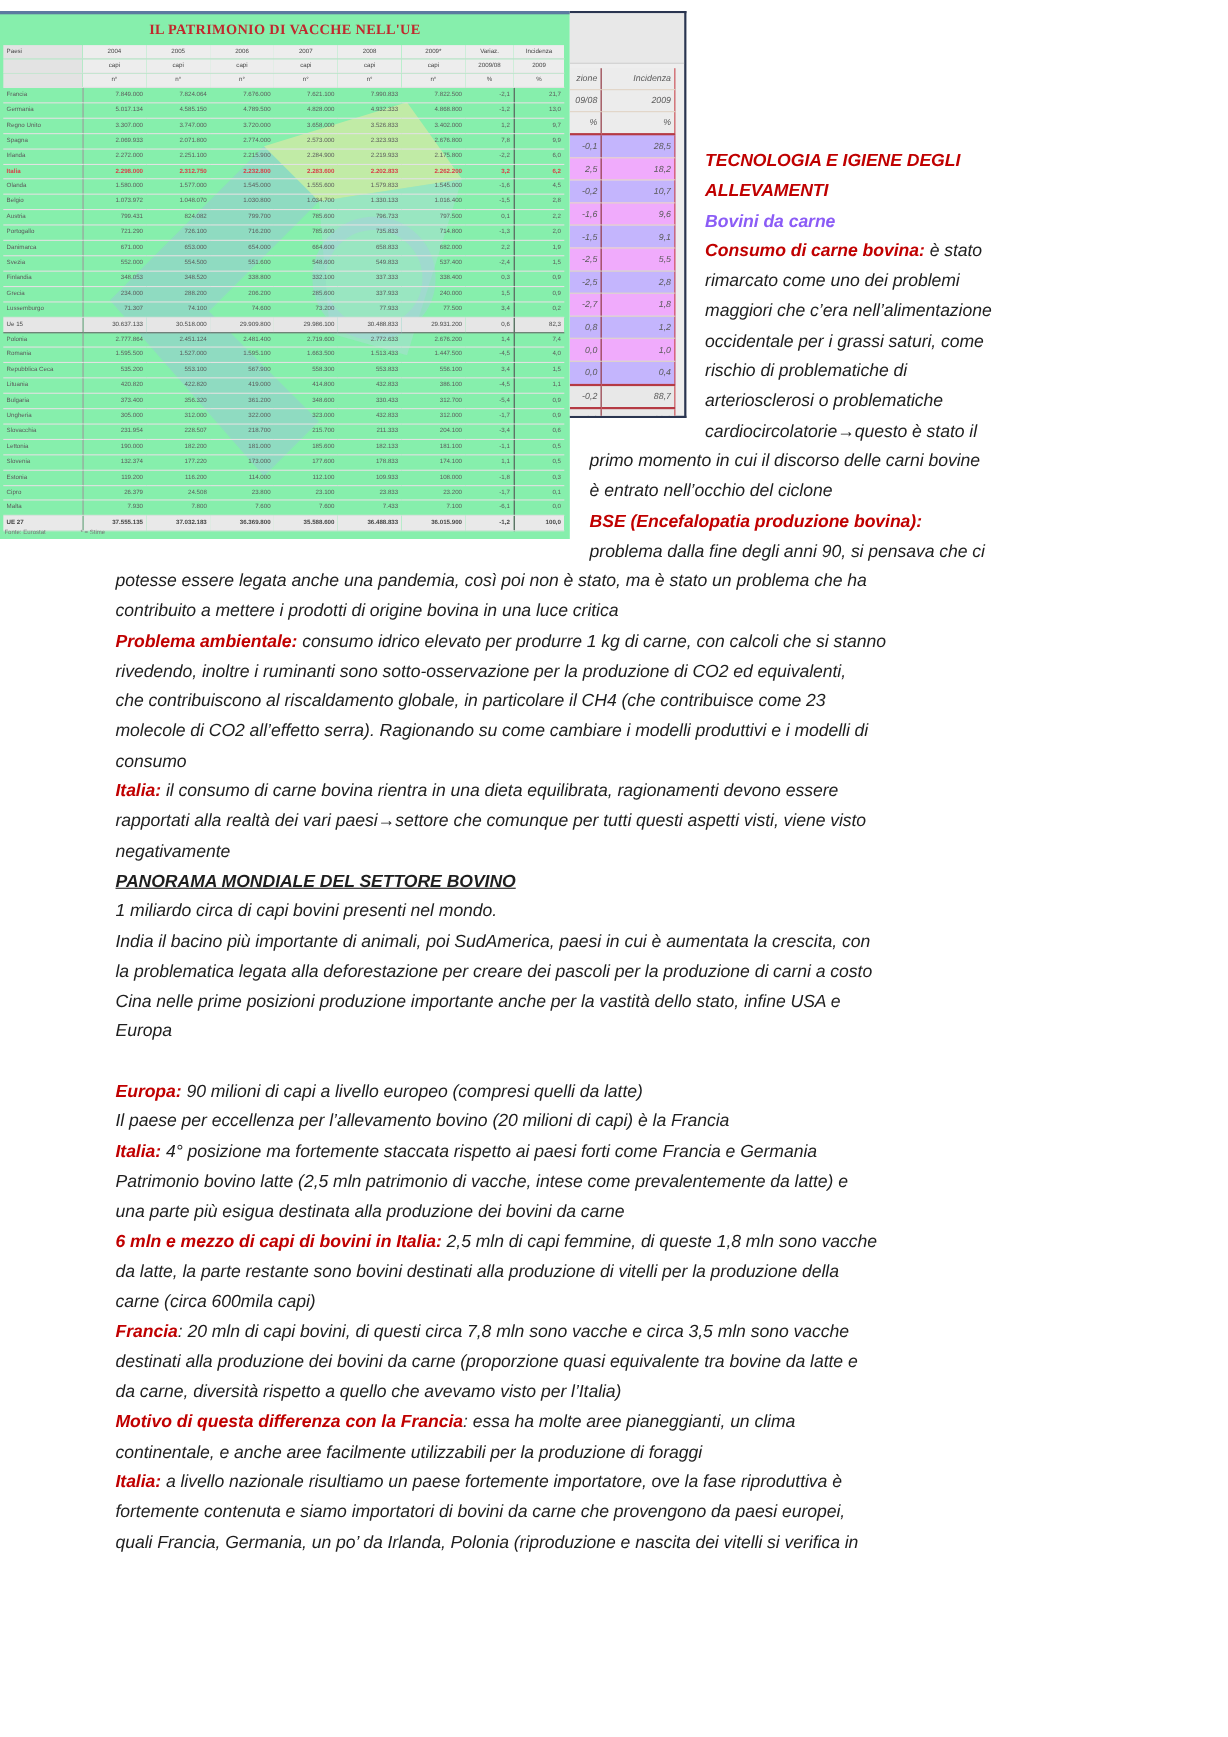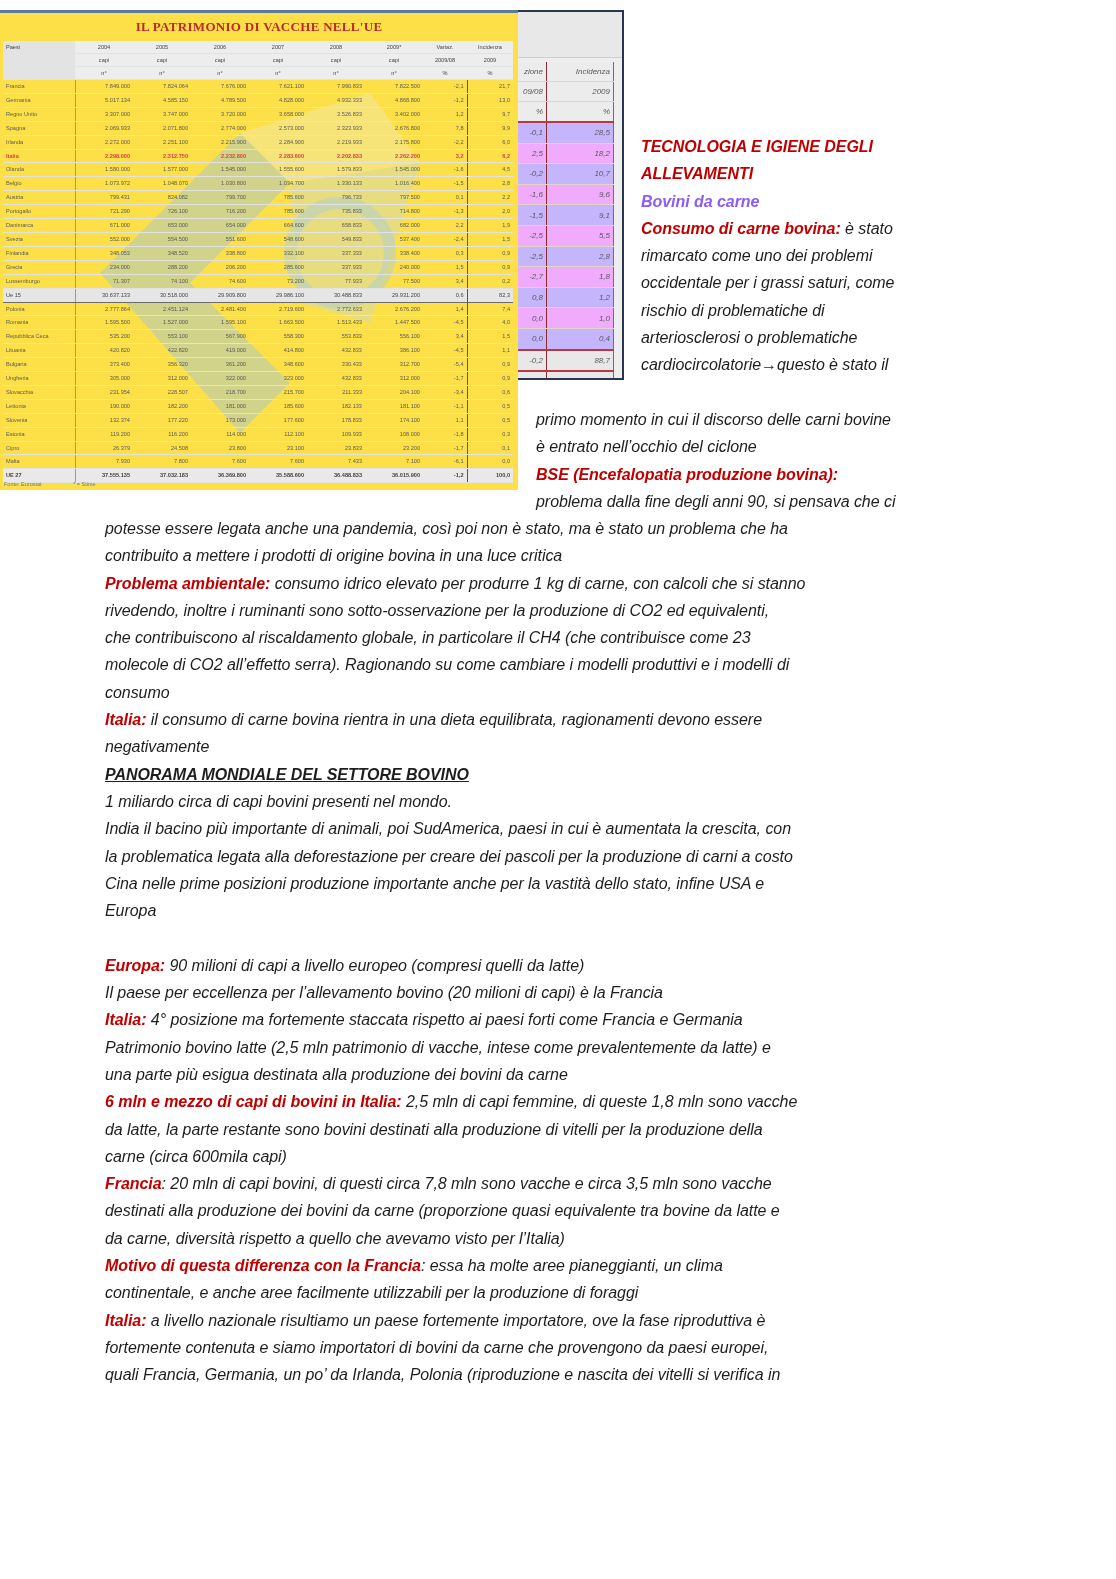--- a/index.html
+++ b/index.html
@@ -1,21 +1,21 @@
 <!DOCTYPE html>
 <html><head>
 <meta charset="utf-8">
 <style>
   html, body { margin:0; padding:0; background:#ffffff; }
   body { width:1116px; height:1579px; position:relative; overflow:hidden;
          font-family:"Liberation Sans", "DejaVu Sans", sans-serif; color:#1a1a1a; }
 
   
   .img-main { position:absolute; left:0; top:10px; width:518px; height:480px;
-              background:#fde047; border-top:3px solid #5c7aa0; box-sizing:border-box; overflow:hidden; }
+              background:#86efac; border-top:3px solid #5c7aa0; box-sizing:border-box; overflow:hidden; }
   .img-title { position:absolute; left:0; right:0; top:6px; text-align:center;
               font-family:"Liberation Serif","DejaVu Serif",serif; font-weight:bold;
               font-size:13px; color:#c0282d; letter-spacing:0.3px; }
   .watermark { position:absolute; left:40px; top:60px; width:440px; height:420px; pointer-events:none; }
   table.vt { position:absolute; left:3px; top:28px; width:510px; border-collapse:collapse;
              font-size:5.6px; color:#5a5a5a; table-layout:fixed; }
   table.vt th, table.vt td { padding:0 3px; height:12.9px; line-height:12.9px; white-space:nowrap; overflow:hidden;
              border-bottom:1px solid #e2e2e2; }
   table.vt thead th { font-weight:normal; text-align:center; color:#444; background:#ededed; height:12px; line-height:12px; }
   table.vt thead th.first { text-align:left; background:#e3e3e3; }
@@ -510,20 +510,21 @@
       </tbody>
   </table>
 </div>
 
 <div class="txt right-col">
   <span class="line red">TECNOLOGIA E IGIENE DEGLI</span>
   <span class="line red">ALLEVAMENTI</span>
   <span class="line dark">Bovini da carne</span>
   <span class="line"><span class="red">Consumo di carne bovina:</span><span> è stato</span></span>
   <span class="line">rimarcato come uno dei problemi</span>
+  <span class="line">maggiori che c’era nell’alimentazione</span>
   <span class="line">occidentale per i grassi saturi, come</span>
   <span class="line">rischio di problematiche di</span>
   <span class="line">arteriosclerosi o problematiche</span>
   <span class="line">cardiocircolatorie→questo è stato il</span>
 </div>
 
 <div class="txt mid-col">
   <span class="line">primo momento in cui il discorso delle carni bovine</span>
   <span class="line">è entrato nell’occhio del ciclone</span>
   <span class="line red">BSE (Encefalopatia produzione bovina):</span>
@@ -534,20 +535,21 @@
   <span class="line">potesse essere legata anche una pandemia, così poi non è stato, ma è stato un problema che ha</span>
   <span class="line">contribuito a mettere i prodotti di origine bovina in una luce critica</span>
 
   <span class="line"><span class="red">Problema ambientale:</span><span> consumo idrico elevato per produrre 1 kg di carne, con calcoli che si stanno</span></span>
   <span class="line">rivedendo, inoltre i ruminanti sono sotto-osservazione per la produzione di CO2 ed equivalenti,</span>
   <span class="line">che contribuiscono al riscaldamento globale, in particolare il CH4 (che contribuisce come 23</span>
   <span class="line">molecole di CO2 all’effetto serra). Ragionando su come cambiare i modelli produttivi e i modelli di</span>
   <span class="line">consumo</span>
 
   <span class="line"><span class="red">Italia:</span><span> il consumo di carne bovina rientra in una dieta equilibrata, ragionamenti devono essere</span></span>
+  <span class="line">rapportati alla realtà dei vari paesi→settore che comunque per tutti questi aspetti visti, viene visto</span>
   <span class="line">negativamente</span>
 
   <span class="line ul">PANORAMA MONDIALE DEL SETTORE BOVINO</span>
   <span class="line">1 miliardo circa di capi bovini presenti nel mondo.</span>
   <span class="line">India il bacino più importante di animali, poi SudAmerica, paesi in cui è aumentata la crescita, con</span>
   <span class="line">la problematica legata alla deforestazione per creare dei pascoli per la produzione di carni a costo</span>
   <span class="line">Cina nelle prime posizioni produzione importante anche per la vastità dello stato, infine USA e</span>
   <span class="line">Europa</span>
   <span class="blank"></span>
 

